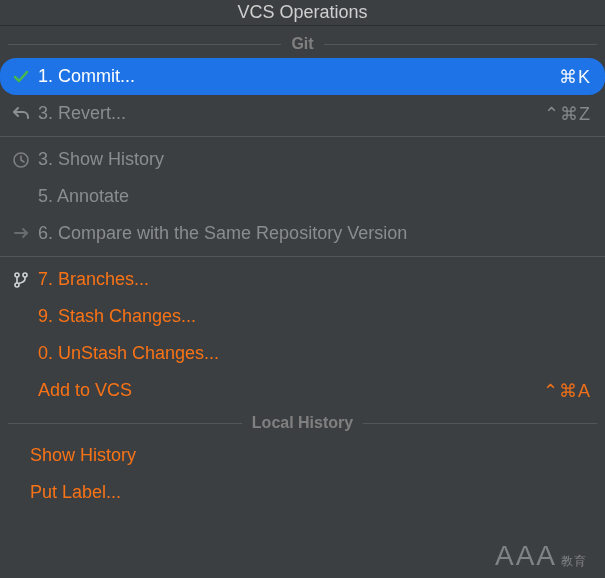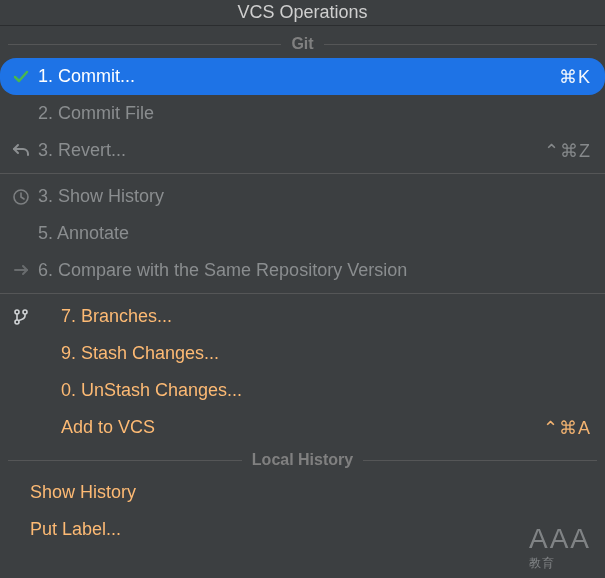--- a/index.html
+++ b/index.html
@@ -44,21 +44,21 @@
     white-space: nowrap;
   }
   .item {
     display: flex;
     align-items: center;
     height: 37px;
     padding: 0 14px 0 12px;
     color: #8a8d8f;
     cursor: default;
   }
-  .item.bright { color: #fdba74; gap: 23px; }
+  .item.bright { color: #f97316; }
   .item.selected {
     background: #1e73e6;
     color: #ffffff;
     border-radius: 16px;
   }
   .item .icon {
     width: 26px;
     display: flex;
     align-items: center;
     justify-content: flex-start;
@@ -84,21 +84,20 @@
     right: 18px;
     bottom: 6px;
     color: #8d9092;
     font-family: Arial, sans-serif;
     font-size: 22px;
     letter-spacing: 2px;
     opacity: 0.85;
     pointer-events: none;
     display: flex;
     align-items: baseline;
-    flex-direction: column;
   }
   .watermark .big { font-size: 28px; font-weight: 300; }
   .watermark .small { font-size: 12px; margin-left: 4px; letter-spacing: 1px; }
   svg { display: block; }
 </style>
 </head>
 <body>
 
 <div class="titlebar">
   <span>VCS Operations</span>
@@ -115,24 +114,20 @@
   <div class="item selected">
     <span class="icon">
       <svg width="18" height="18" viewBox="0 0 18 18">
           <polyline points="3,9 7,13 15,4" fill="none" stroke="#49b84e" stroke-width="2.5" stroke-linecap="round" stroke-linejoin="round"></polyline>
         </svg>
     </span>
     <span class="text">1. Commit...</span>
     <span class="shortcut">⌘K</span>
   </div>
 
-  <div class="item">
-    <span class="icon"></span>
-    <span class="text">2. Commit File</span>
-  </div>
 
   <div class="item">
     <span class="icon">
       <svg width="18" height="18" viewBox="0 0 18 18">
           <path d="M6 3 L2 7 L6 11" fill="none" stroke="#8c8f91" stroke-width="2" stroke-linecap="round" stroke-linejoin="round"></path>
           <path d="M2 7 H11 A5 5 0 0 1 16 12 V13" fill="none" stroke="#8c8f91" stroke-width="2" stroke-linecap="round"></path>
         </svg>
     </span>
     <span class="text">3. Revert...</span>
     <span class="shortcut">⌃⌘Z</span>

